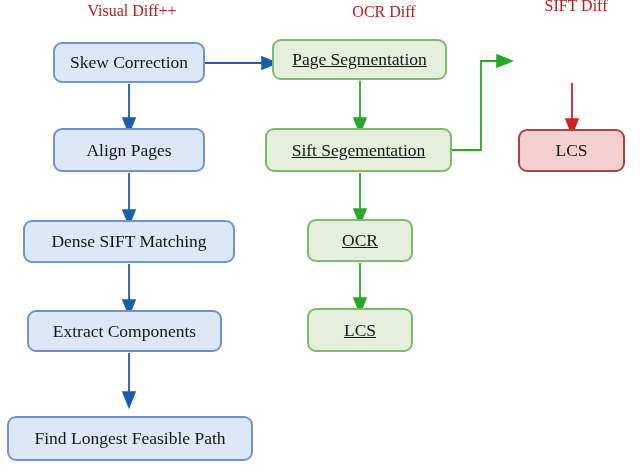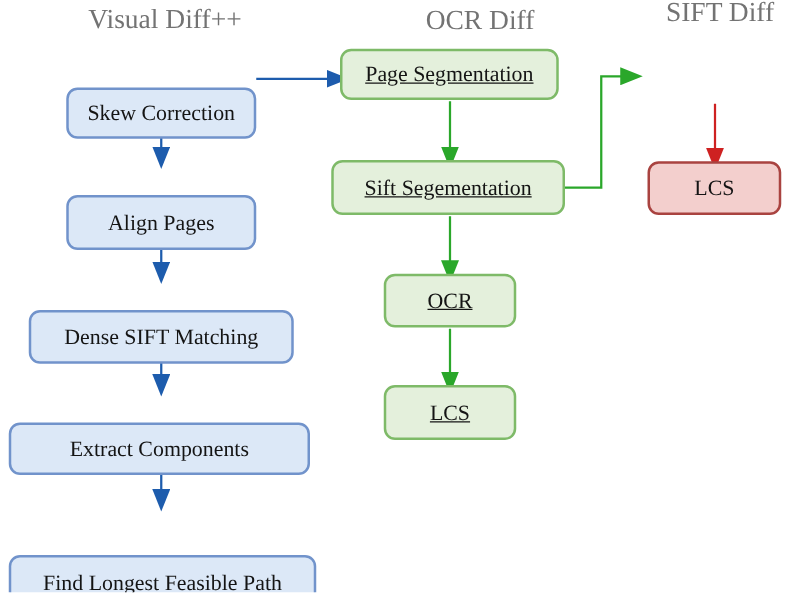--- a/index.html
+++ b/index.html
@@ -1,37 +1,37 @@
 <!DOCTYPE html>
 <html><head>
 <meta charset="utf-8">
 <style>
   html,body{margin:0;padding:0;background:#ffffff;}
   .canvas{
     position:relative;width:640px;height:474px;background:#ffffff;
     font-family:"Liberation Serif","DejaVu Serif",serif;overflow:hidden;
   }
   .col-title{
-    position:absolute;color:#737373;font-size:22px;white-space:nowrap;
+    position:absolute;color:#b91c1c;font-size:16px;white-space:nowrap;
     transform:translateX(-50%);
   }
   .node{
     position:absolute;display:flex;align-items:center;justify-content:center;
     border-radius:9px;border:2px solid;box-sizing:border-box;
     font-size:17.5px;color:#141414;white-space:nowrap;text-align:center;
   }
-  .blue {background:#dce8f7;border-color:#7193cb;margin-top:28px;}
+  .blue {background:#dce8f7;border-color:#7193cb;}
   .green{background:#e4f0dc;border-color:#7eba68;text-decoration:underline;}
   .red  {background:#f3cfcd;border-color:#a94340;}
 
   
   .n-skew   {left:53px; top:42px; width:152px;height:41px;}
   .n-align  {left:53px; top:128px;width:152px;height:44px;}
   .n-dense  {left:23px; top:220px;width:212px;height:43px;}
-  .n-extract{left:7px; top:310px;width:241px;height:42px;}
+  .n-extract{left:27px; top:310px;width:195px;height:42px;}
   .n-find   {left:7px;  top:416px;width:246px;height:45px;}
   .n-pageseg{left:272px;top:39px; width:175px;height:41px;}
   .n-lineseg{left:265px;top:128px;width:187px;height:44px;}
   .n-ocr    {left:307px;top:219px;width:106px;height:43px;}
   .n-lcsg   {left:307px;top:308px;width:106px;height:44px;}
   .n-sift   {left:507px;top:38px; width:131px;height:44px;}
   .n-lcsr   {left:518px;top:129px;width:107px;height:43px;}
 
   .t-visual{left:132px;top:2px;}
   .t-ocr   {left:352px;top:3px;margin-left:32px;}

